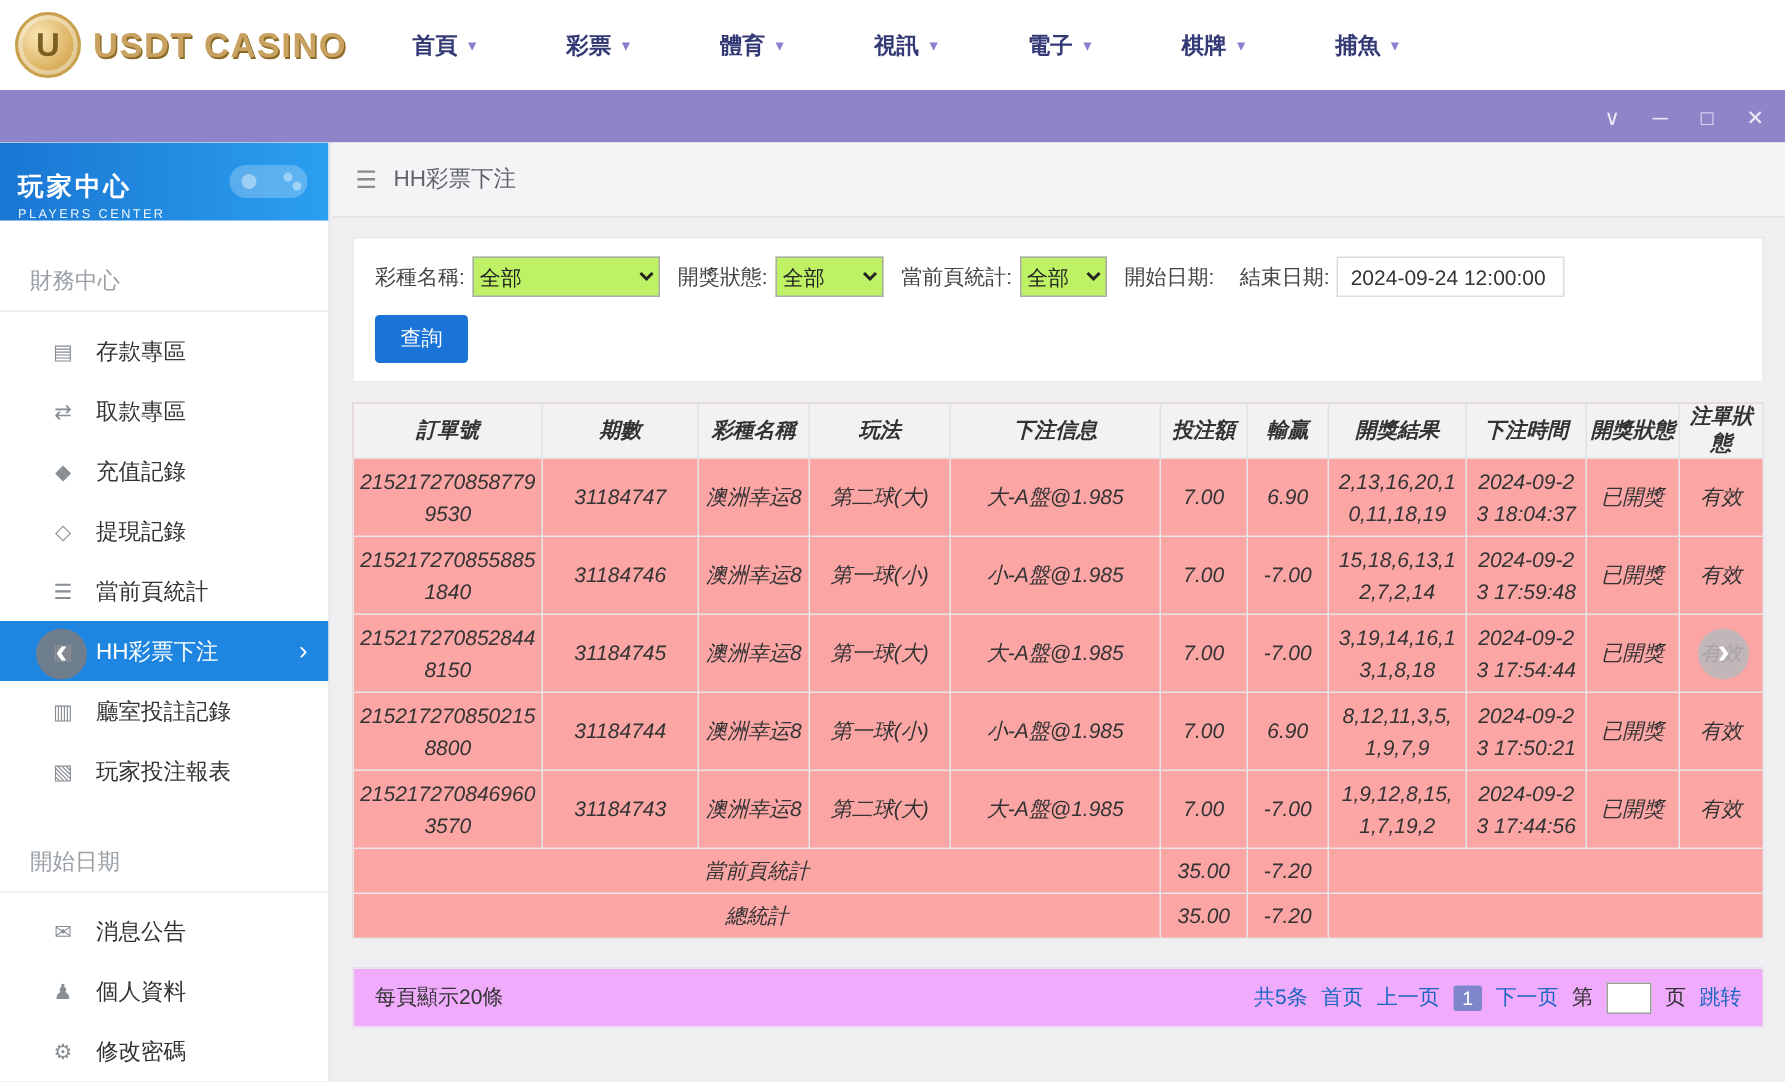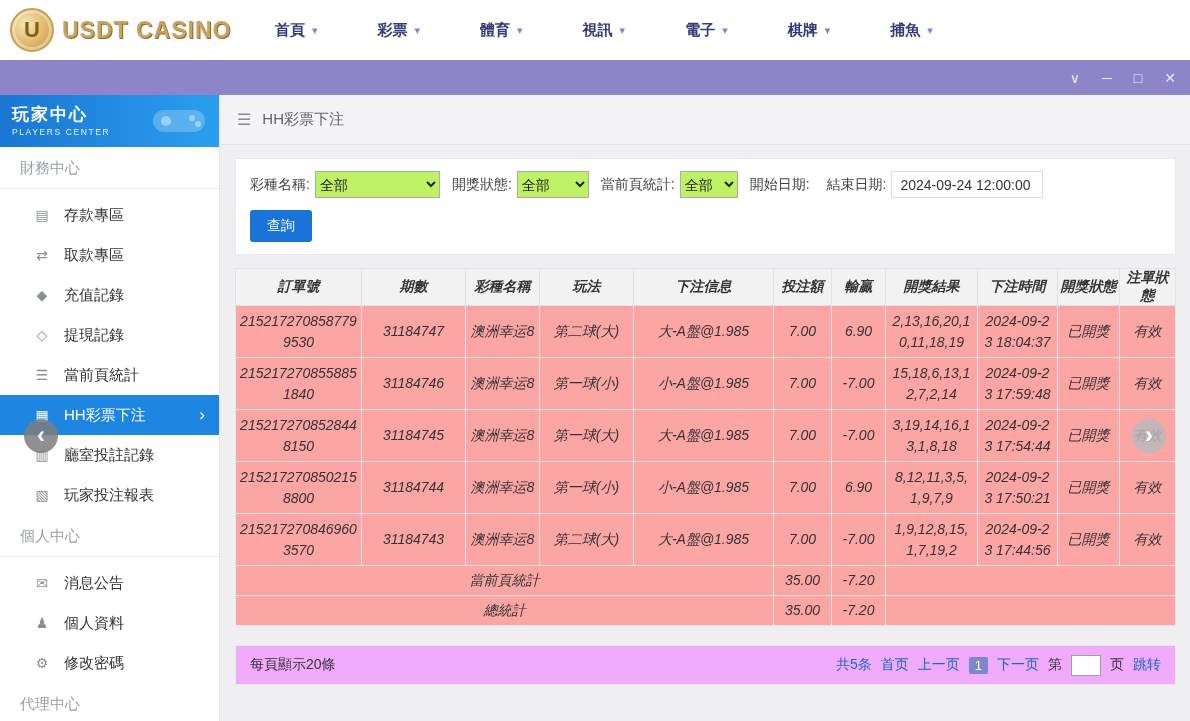--- a/index.html
+++ b/index.html
@@ -18,25 +18,25 @@
   .logo-text { font-size:23px; font-weight:bold; color:#c9a261; text-shadow:1px 1px 0 #8a6a25; letter-spacing:1px; white-space:nowrap; }
   .main-nav { display:flex; gap:60px; margin-left:40px; }
   .nav-item { display:flex; align-items:center; gap:7px; font-size:15px; font-weight:bold; color:#333a75; cursor:pointer; white-space:nowrap; }
   .nav-item .chev { color:#8b80cf; font-size:11px; }
   
   .title-bar { position:absolute; top:60px; left:0; width:100%; height:35px; background:#8e85c9; }
   .win-controls { position:absolute; right:14px; top:0; height:35px; display:flex; align-items:center; gap:22px; color:#eceaf6; font-size:14px; }
   .win-controls span { cursor:pointer; line-height:1; }
   
   .sidebar { position:absolute; top:95px; left:0; width:220px; bottom:0; background:#fff; border-right:1px solid #e4e4e6; overflow:hidden; }
-  .pc-banner { height:52px; background:linear-gradient(90deg,#1976d2,#2b9ff0); color:#fff; padding:8px 12px; position:relative; }
+  .pc-banner { height:52px; background:linear-gradient(90deg,#1976d2,#2b9ff0); color:#fff; padding:18px 12px; position:relative; }
   .pc-title { font-size:17px; font-weight:bold; letter-spacing:2px; }
   .pc-sub { font-size:8.5px; letter-spacing:1.6px; opacity:.92; margin-top:1px; }
   .gamepad { position:absolute; right:12px; top:11px; opacity:.8; }
-  .section-title { color:#9aa0a6; font-size:15px; padding:12px 0 10px 20px; border-bottom:1px solid #ececee; margin-bottom:6px; }
+  .section-title { color:#9aa0a6; font-size:15px; padding:31px 0 10px 20px; border-bottom:1px solid #ececee; margin-bottom:6px; }
   .side-item { height:40px; display:flex; align-items:center; gap:14px; padding-left:34px; font-size:15px; color:#333; cursor:pointer; position:relative; }
   .side-item .ic { width:16px; color:#8a8f94; font-size:14px; text-align:center; flex:0 0 auto; }
   .side-item.active { background:#1e86e0; color:#fff; }
   .side-item.active .ic { color:#fff; }
   .side-item.active .arrow { position:absolute; right:14px; color:#fff; font-size:17px; }
   
   .main { position:absolute; top:95px; left:221px; right:0; bottom:0; background:#efeff1; }
   .content-header { height:50px; background:#f4f4f6; border-bottom:1px solid #e3e3e6; display:flex; align-items:center; padding-left:16px; gap:11px; }
   .menu-ic { font-size:16px; color:#8a8a8a; cursor:pointer; }
   .page-title { font-size:15px; color:#5f6368; }
@@ -158,21 +158,21 @@
     </div>
   <div class="side-item">
       <span class="ic">▥</span>
       <span>廳室投註記錄</span>
     </div>
   <div class="side-item">
       <span class="ic">▧</span>
       <span>玩家投注報表</span>
     </div>
 
-  <div class="section-title">個人中心</div>
+  <div class="section-title">開始日期</div>
   <div class="side-item">
       <span class="ic">✉</span>
       <span>消息公告</span>
     </div>
   <div class="side-item">
       <span class="ic">♟</span>
       <span>個人資料</span>
     </div>
   <div class="side-item">
       <span class="ic">⚙</span>

